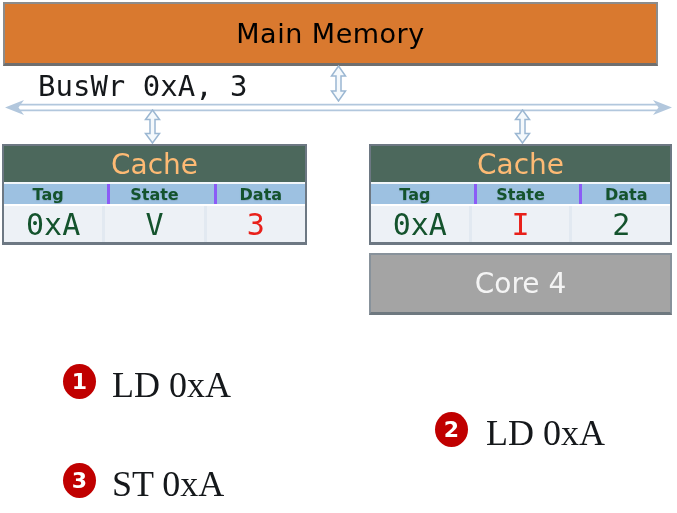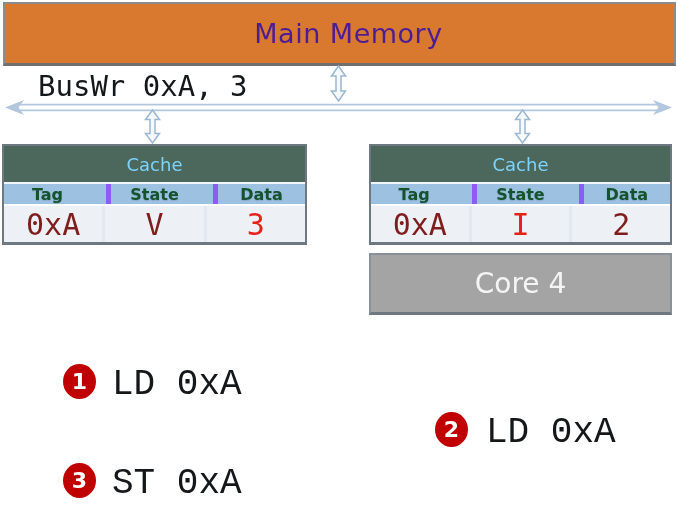--- a/index.html
+++ b/index.html
@@ -5,48 +5,48 @@
   html,body{margin:0;padding:0;background:#ffffff;}
   #stage{
     position:relative;width:677px;height:513px;background:#ffffff;overflow:hidden;
     font-family:"DejaVu Sans",sans-serif;
   }
   
   #memory-bar{
     position:absolute;left:3px;top:2px;width:651px;height:59px;
     background:#D9792F;border:2px solid #8c8c8c;border-bottom:3px solid #6f6f6f;
     display:flex;align-items:center;justify-content:center;
-    color:#4c1d95;font-size:27px;letter-spacing:0.5px;padding-left:18px;
+    color:#000000;font-size:27px;letter-spacing:0.5px;
   }
   
   #bus-label{
     position:absolute;left:38px;top:69px;
     font-family:"DejaVu Sans Mono",monospace;font-size:29px;color:#15181b;white-space:pre;
   }
   
   .arrow-abs{position:absolute;}
   
   .cache{
     position:absolute;top:144px;background:#fff;
     border:2px solid #6d7883;border-bottom-width:3px;box-sizing:content-box;
   }
   .cache-title{
-    height:36px;background:#4C685C;color:#7dd3fc;font-size:18px;
+    height:36px;background:#4C685C;color:#fdba74;font-size:28px;
     display:flex;align-items:center;justify-content:center;
   }
   .cache-cols{display:flex;background:#9DC1E1;height:20px;border-top:2px solid #f2f6f9;}
   .cache-cols .cell{
     flex:1;display:flex;align-items:center;justify-content:center;
     color:#14532d;font-size:16px;font-weight:bold;text-shadow:0 1px 1px rgba(120,150,180,.55);
   }
-  .cache-cols .cell + .cell{border-left:5px solid #8b5cf6;margin-left:15px;}
+  .cache-cols .cell + .cell{border-left:3px solid #8b5cf6;margin-left:15px;}
   .cache-row{display:flex;background:#EDF1F6;height:36px;border-top:2px solid #fff;}
   .cache-row .cell{
     flex:1;display:flex;align-items:center;justify-content:center;
-    font-family:"DejaVu Sans Mono",monospace;font-size:30px;color:#7f1d1d;
+    font-family:"DejaVu Sans Mono",monospace;font-size:30px;color:#14532d;
   }
   .cache-row .cell + .cell{border-left:3px solid #e2e9f1;}
   .cache-row .cell.hl{color:#E8201A;}
   #cache-0{left:2px;width:301px;}
   #cache-1{left:369px;width:299px;}
   
   .core{
     position:absolute;top:253px;height:57px;background:#A4A4A4;
     border:2px solid #88929b;border-bottom:3px solid #6e787f;
     display:flex;align-items:center;justify-content:center;
@@ -54,21 +54,21 @@
   }
   #core-0{left:2px;width:301px;}
   #core-1{left:369px;width:299px;}
   
   .step-circle{
     position:absolute;width:33px;height:35px;border-radius:50%;
     background:#C00000;color:#fff;font-size:22px;font-weight:bold;
     display:flex;align-items:center;justify-content:center;
   }
   .step-text{
-    position:absolute;font-family:Liberation Mono, monospace;
+    position:absolute;font-family:Liberation Serif, serif;
     font-size:36px;line-height:1;color:#15181b;white-space:pre;
   }
   #step1-circle{left:63px;top:364px;}
   #step1-text{left:112px;top:367px;}
   #step2-circle{left:435px;top:412px;}
   #step2-text{left:486px;top:415px;}
   #step3-circle{left:63px;top:463px;}
   #step3-text{left:112px;top:466px;}
 </style>
 </head>

